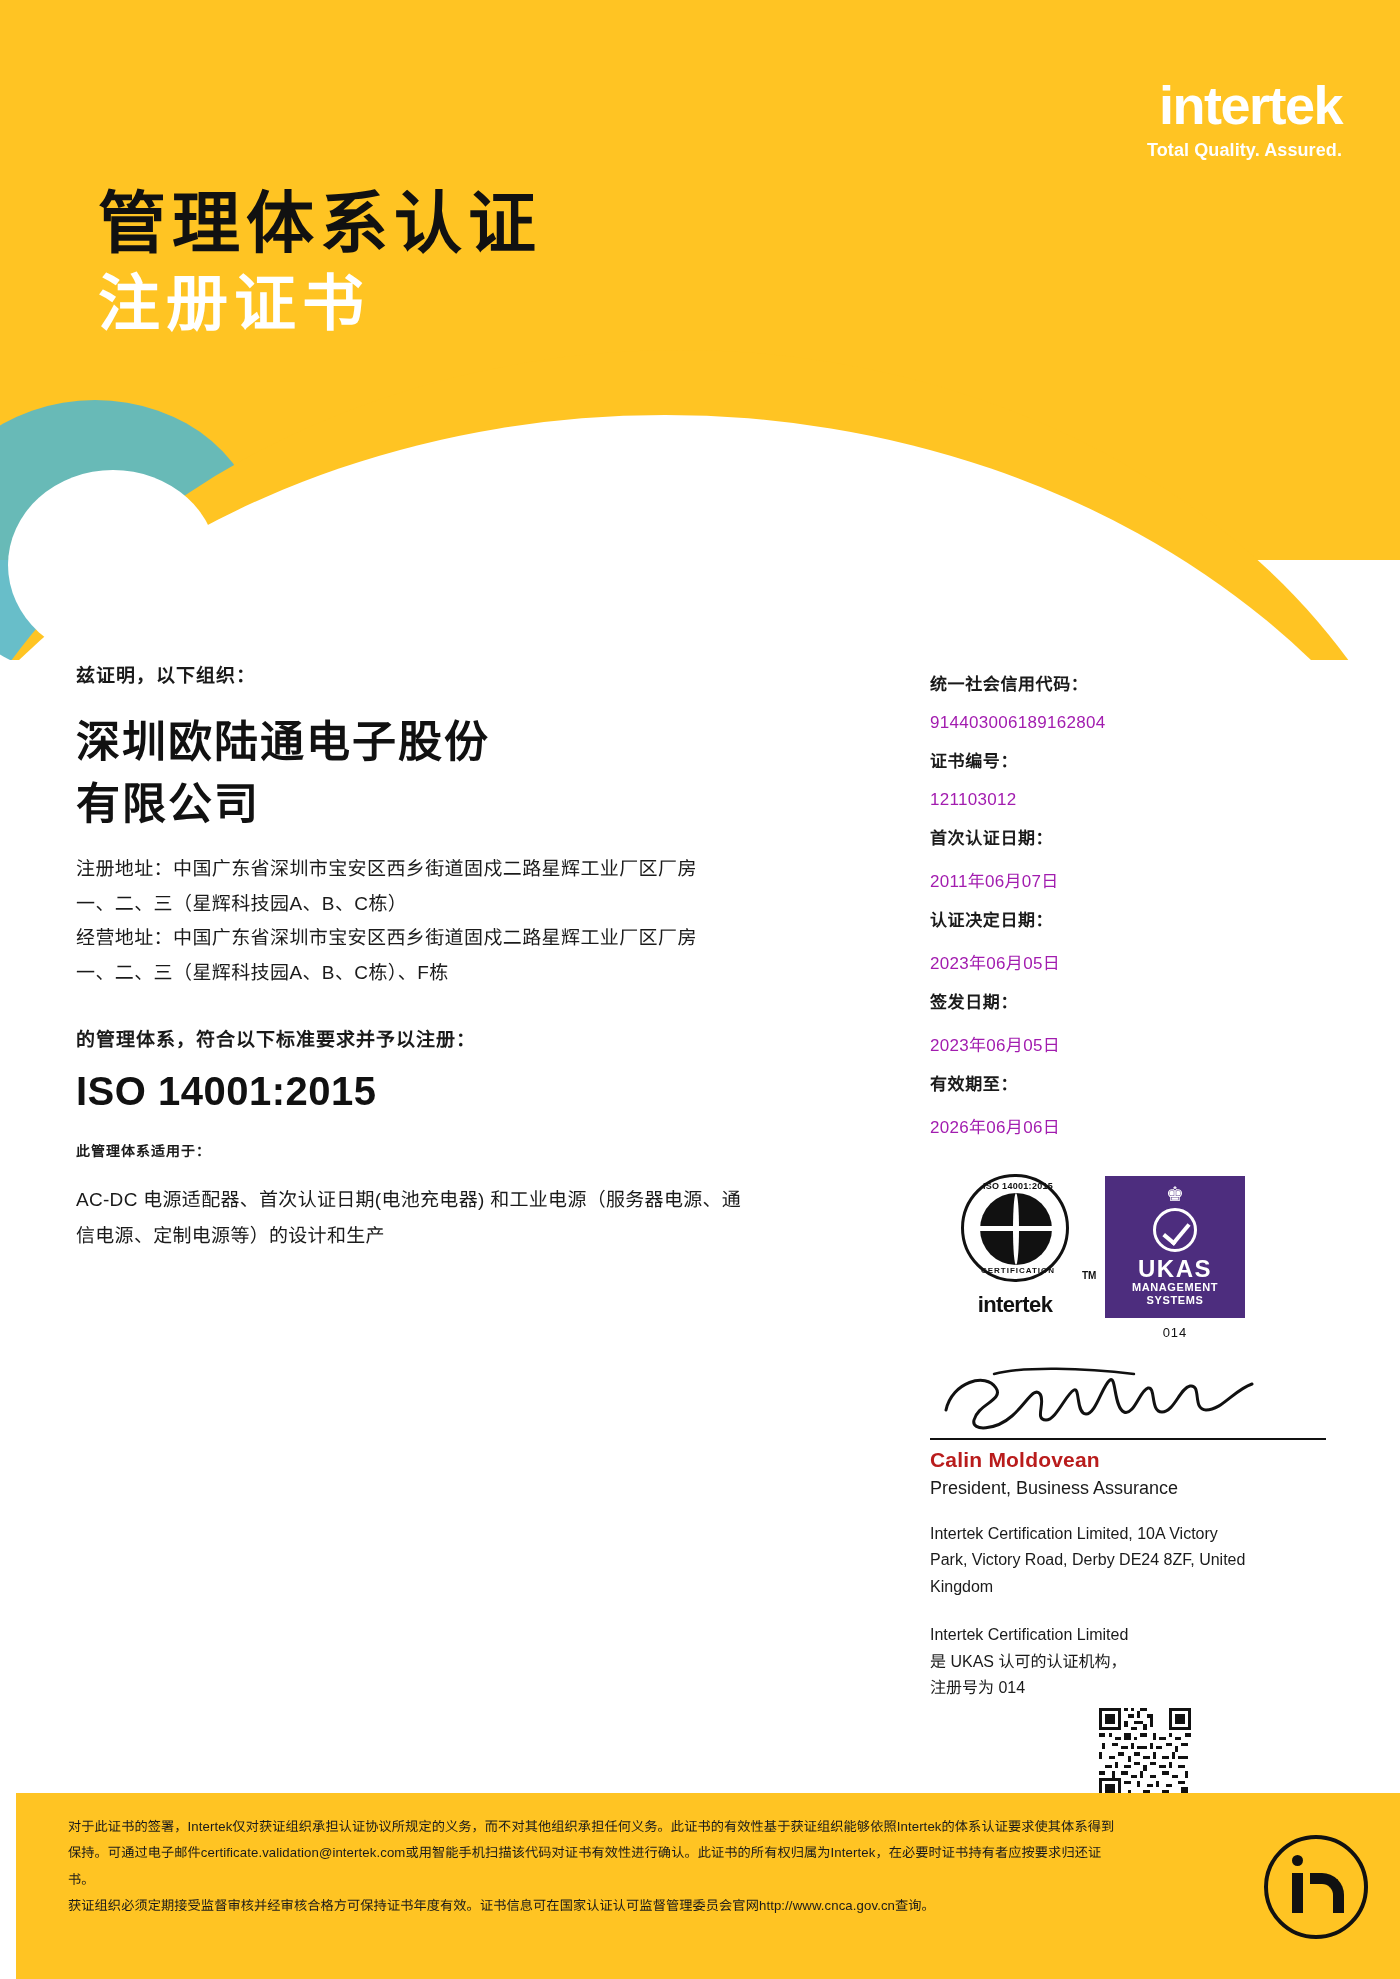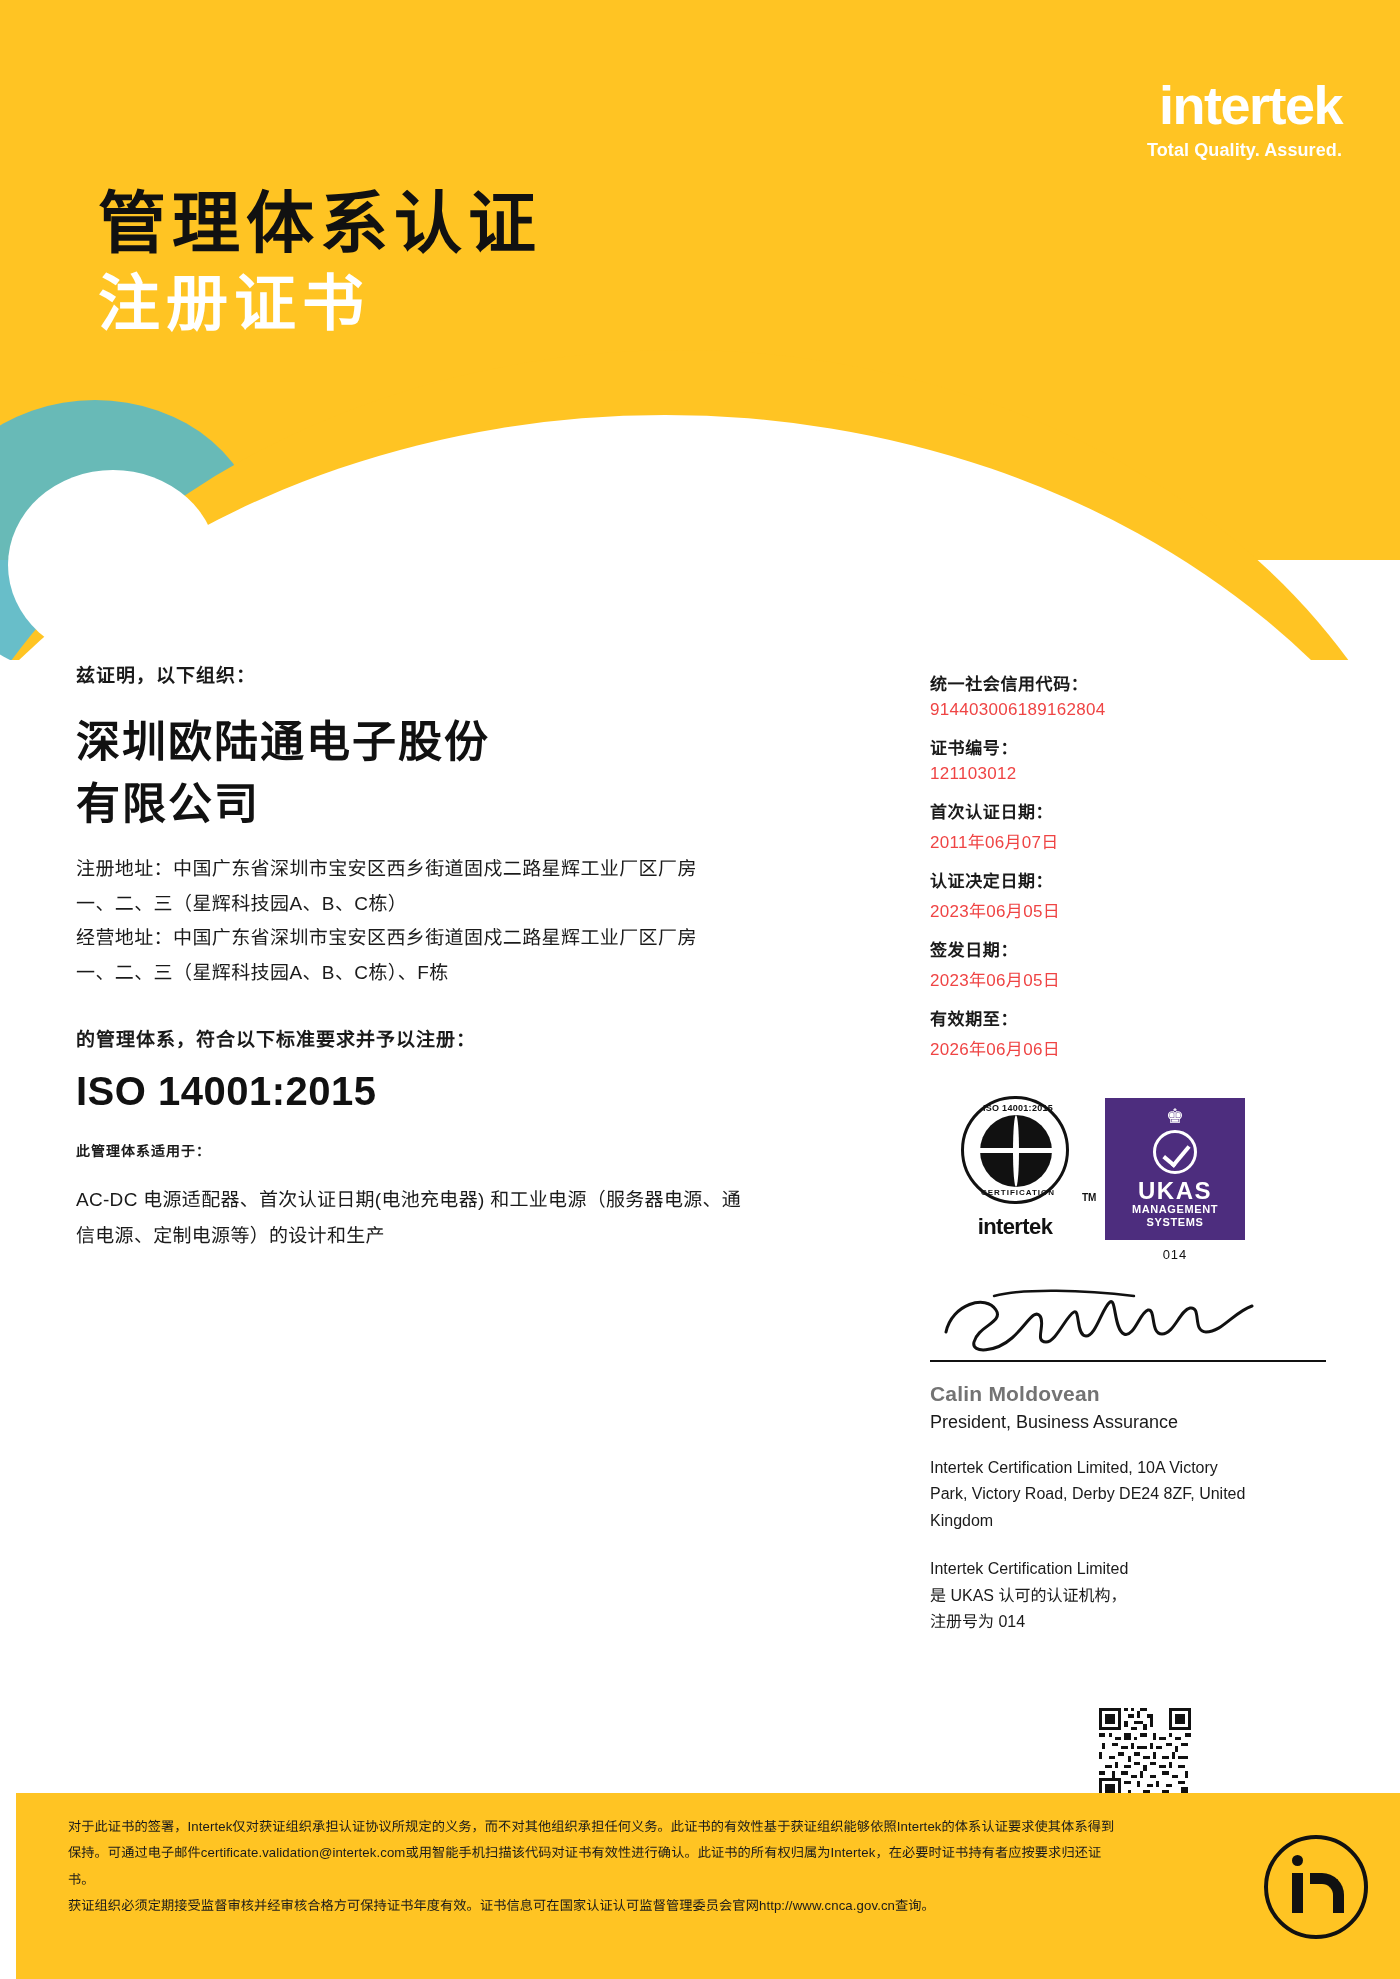--- a/index.html
+++ b/index.html
@@ -201,23 +201,23 @@
   .detail {
     margin-bottom: 14px;
   }
   .detail .d-label {
     font-size: 17px;
     font-weight: 700;
     color: #1a1a1a;
     letter-spacing: 0.6px;
   }
   .detail .d-value {
-    margin-top: 5px;
+    margin-top: 18px;
     font-size: 17px;
-    color: #ef4444;
+    color: #a21caf;
     letter-spacing: 0.3px;
   }
 
   
   .marks {
     position: relative;
     margin-top: 36px;
     height: 180px;
     width: 400px;
   }
@@ -355,24 +355,24 @@
     position: relative;
   }
   .sig-svg { display: block; margin-left: 4px; }
   .sig-line {
     width: 396px;
     height: 2px;
     background: #111;
     margin-top: 2px;
   }
   .sig-name {
-    margin-top: 20px;
+    margin-top: 8px;
     font-size: 21px;
     font-weight: 700;
-    color: #737373;
+    color: #b91c1c;
     letter-spacing: 0.2px;
   }
   .sig-role {
     margin-top: 6px;
     font-size: 18px;
     color: #1a1a1a;
   }
   .sig-addr {
     margin-top: 22px;
     font-size: 16px;

